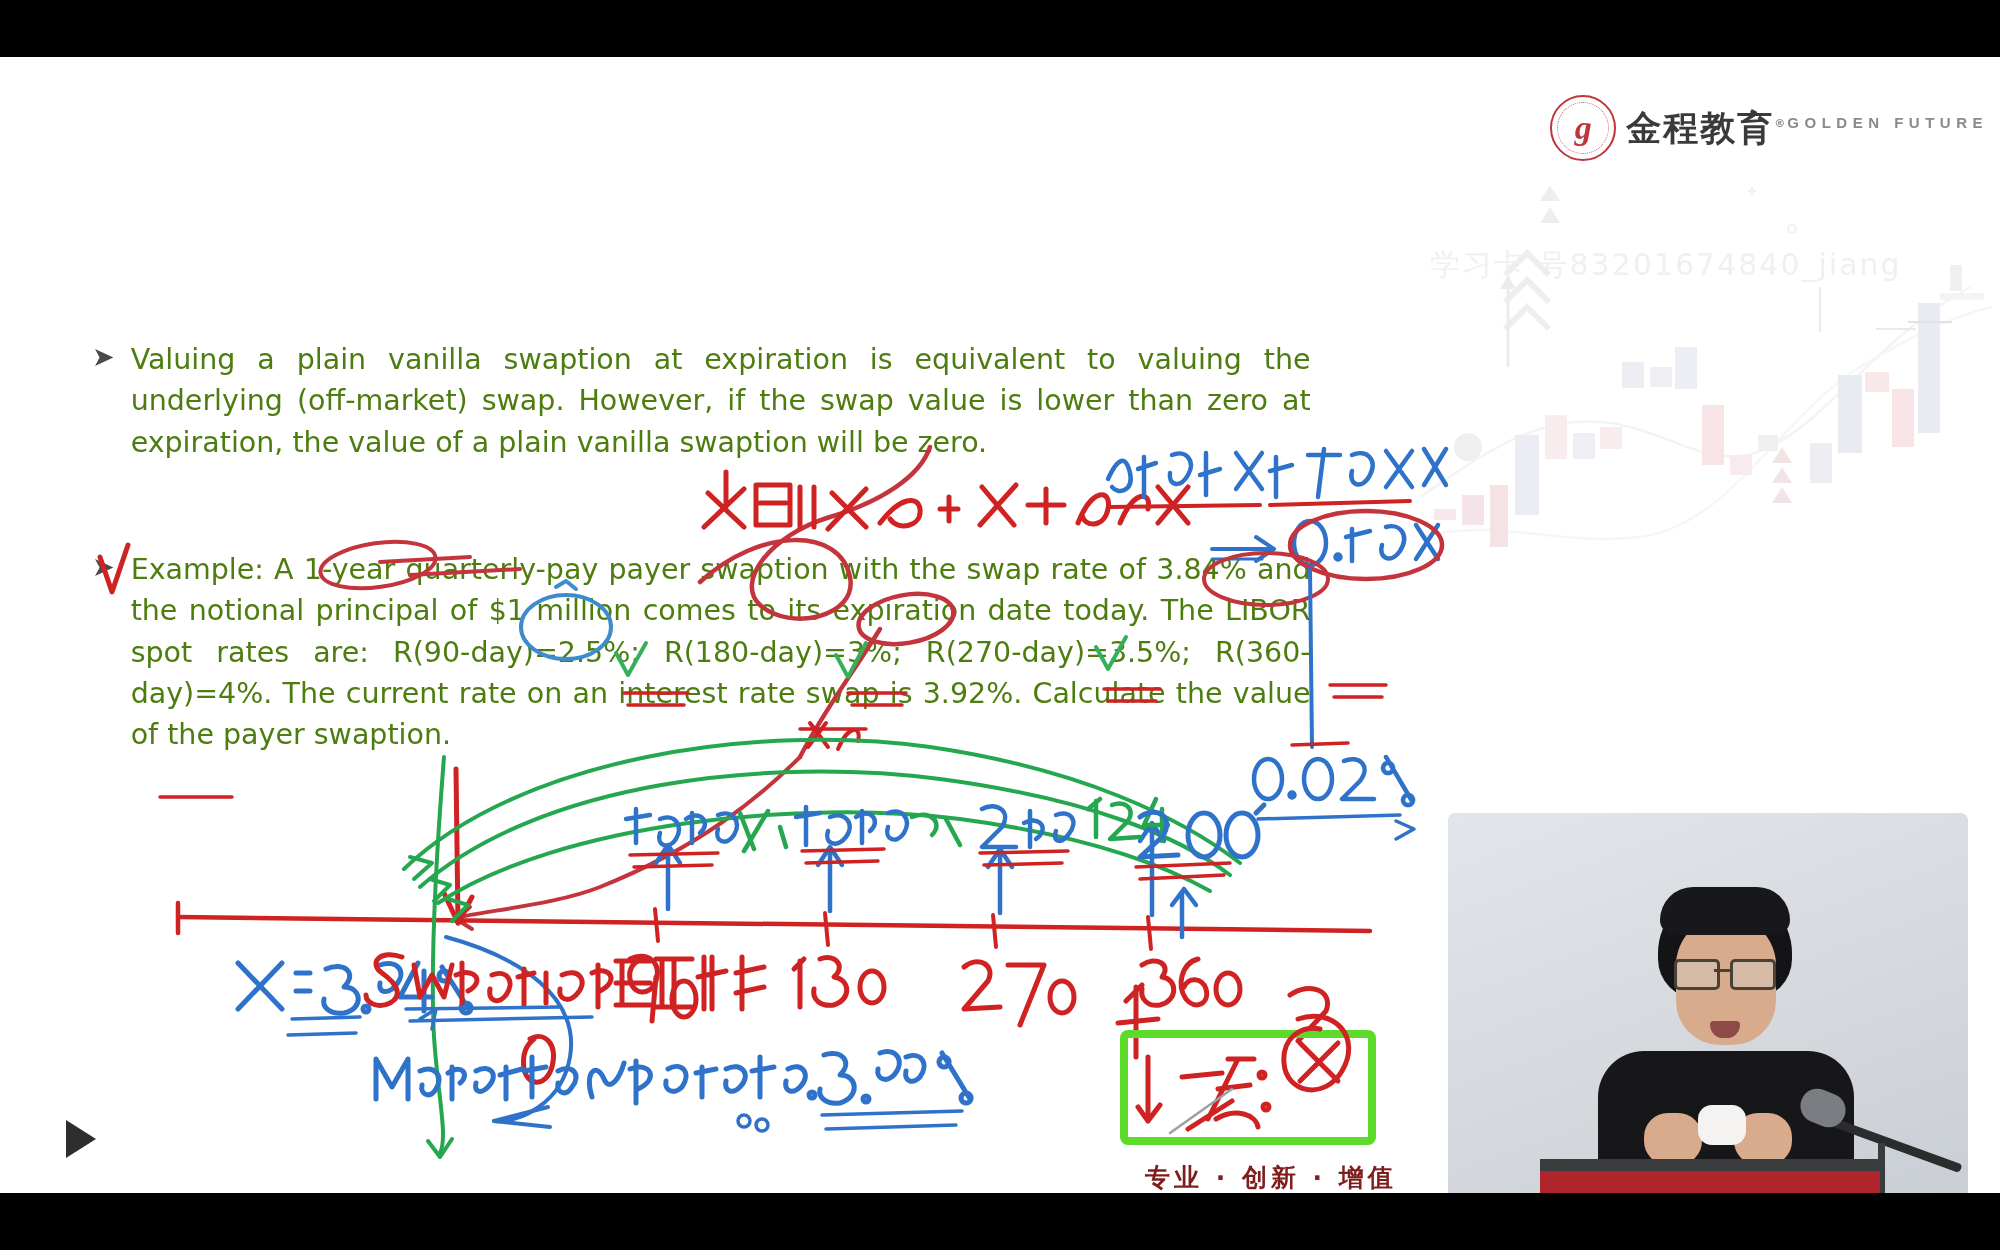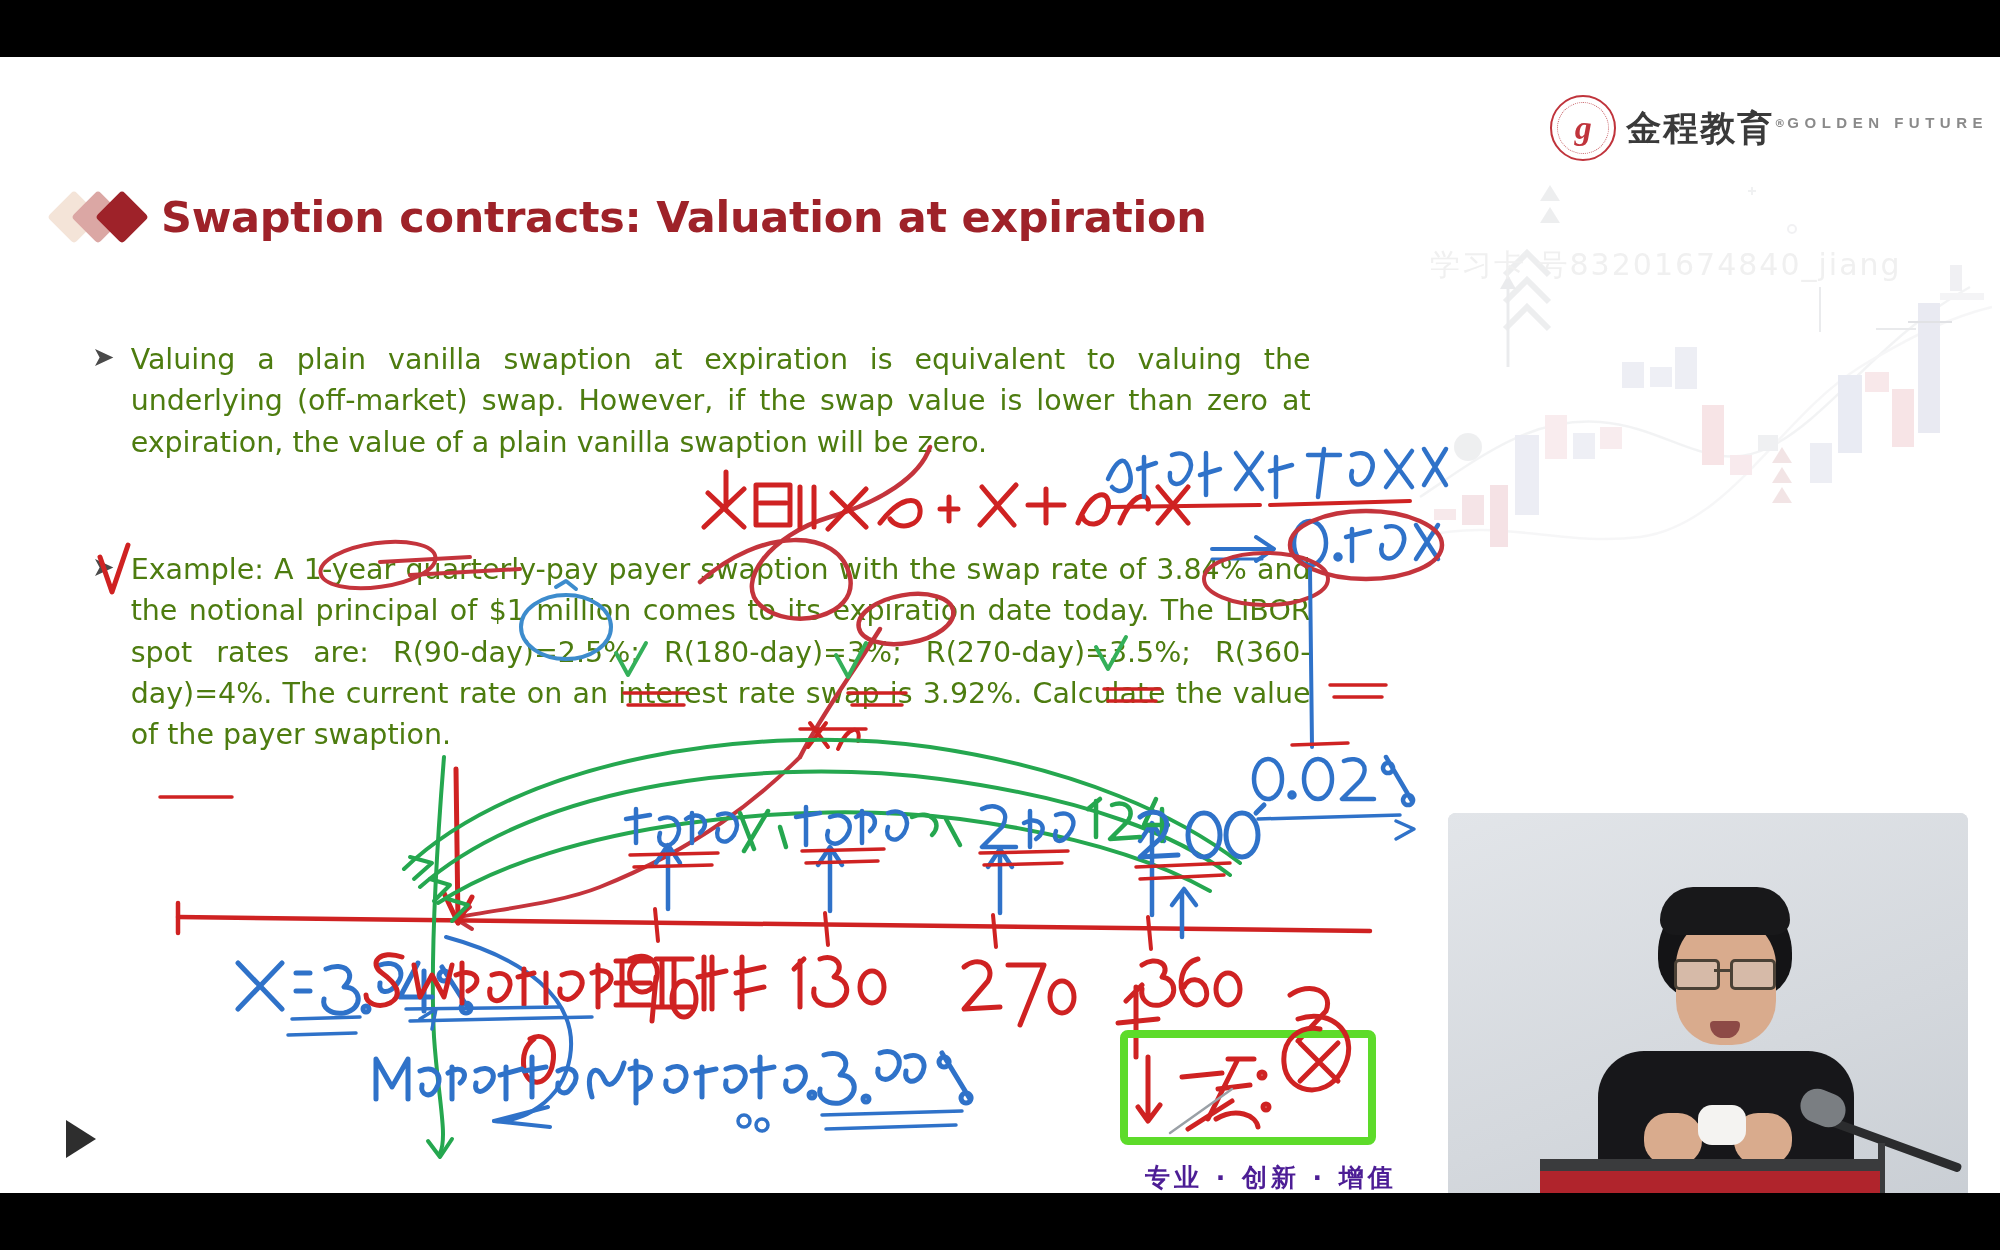--- a/index.html
+++ b/index.html
@@ -73,21 +73,21 @@
   .cam-mic-arm{position:absolute;left:372px;top:300px;width:150px;height:9px;background:#2b2c2e;transform:rotate(20deg);transform-origin:left center;border-radius:4px;}
   .cam-mic-stand{position:absolute;left:430px;top:330px;width:7px;height:62px;background:#3a3b3d;}
   .cam-podium{position:absolute;left:92px;top:358px;width:340px;height:40px;background:#b0242c;}
   .cam-podium2{position:absolute;left:92px;top:346px;width:340px;height:14px;background:#3a3b3d;}
 
   
   #play{position:absolute;left:66px;top:1063px;width:0;height:0;
         border-left:30px solid #2e2e2e;border-top:19px solid transparent;border-bottom:19px solid transparent;}
 
   
-  #tagline{position:absolute;left:1145px;top:1104px;font-size:25px;font-weight:700;color:#4c1d95;
+  #tagline{position:absolute;left:1145px;top:1104px;font-size:25px;font-weight:700;color:#7f1d1d;
     letter-spacing:4px;font-family:"DejaVu Sans","Liberation Sans",sans-serif;}
 
   
   #ink{position:absolute;left:0;top:0;width:2000px;height:1136px;pointer-events:none;}
 </style>
 </head>
 <body>
 
 <div id="root">
 
@@ -147,26 +147,20 @@
     <div id="logo">
       <div class="logo-mark">
         <span class="logo-g">g</span>
       </div>
       <div class="logo-text">
         <div class="logo-cn"><span>金程教育</span><span class="logo-reg">®</span></div>
         <div class="logo-en">GOLDEN FUTURE</div>
       </div>
     </div>
 
-    <div id="title-row">
-      <span class="diamond d1"></span>
-      <span class="diamond d2"></span>
-      <span class="diamond d3"></span>
-      <span class="title-text">Swaption contracts: Valuation at expiration</span>
-    </div>
 
     <div class="bullet" id="b1">
       <span class="bullet-mark">➤</span>
       <span class="bullet-body">Valuing a plain vanilla swaption at expiration is equivalent to valuing the underlying (off-market) swap. However, if the swap value is lower than zero at expiration, the value of a plain vanilla swaption will be zero.</span>
     </div>
 
     <div class="bullet" id="b2">
       <span class="bullet-mark">➤</span>
       <span class="bullet-body">Example: A 1-year quarterly-pay payer swaption with the swap rate of 3.84% and the notional principal of $1 million comes to its expiration date today. The LIBOR spot rates are: R(90-day)=2.5%; R(180-day)=3%; R(270-day)=3.5%; R(360-day)=4%. The current rate on an interest rate swap is 3.92%. Calculate the value of the payer swaption.</span>
     </div>

